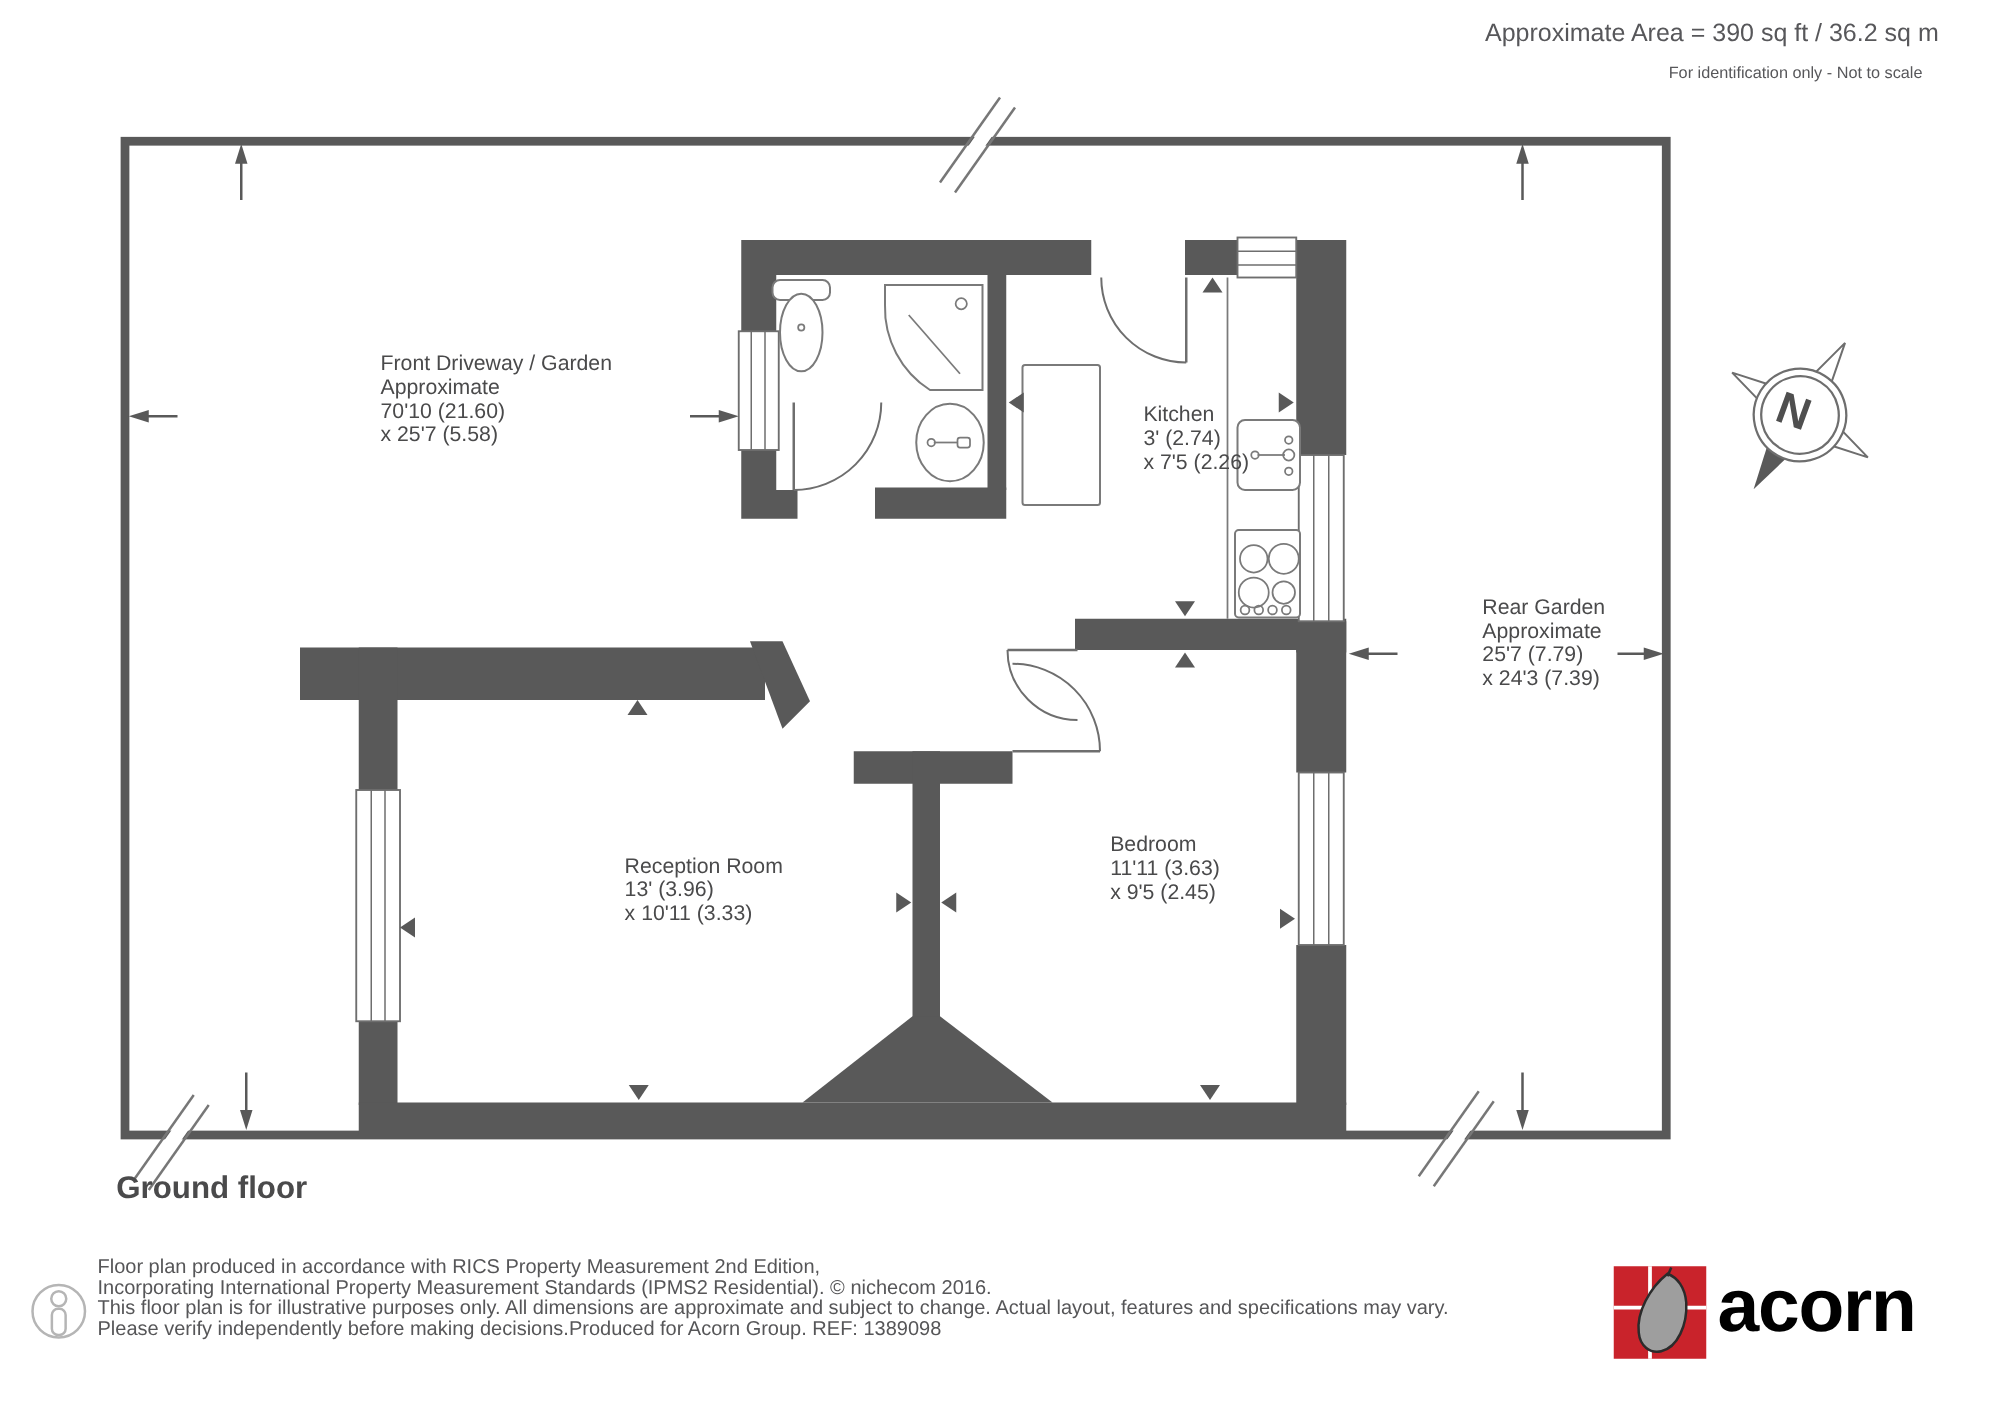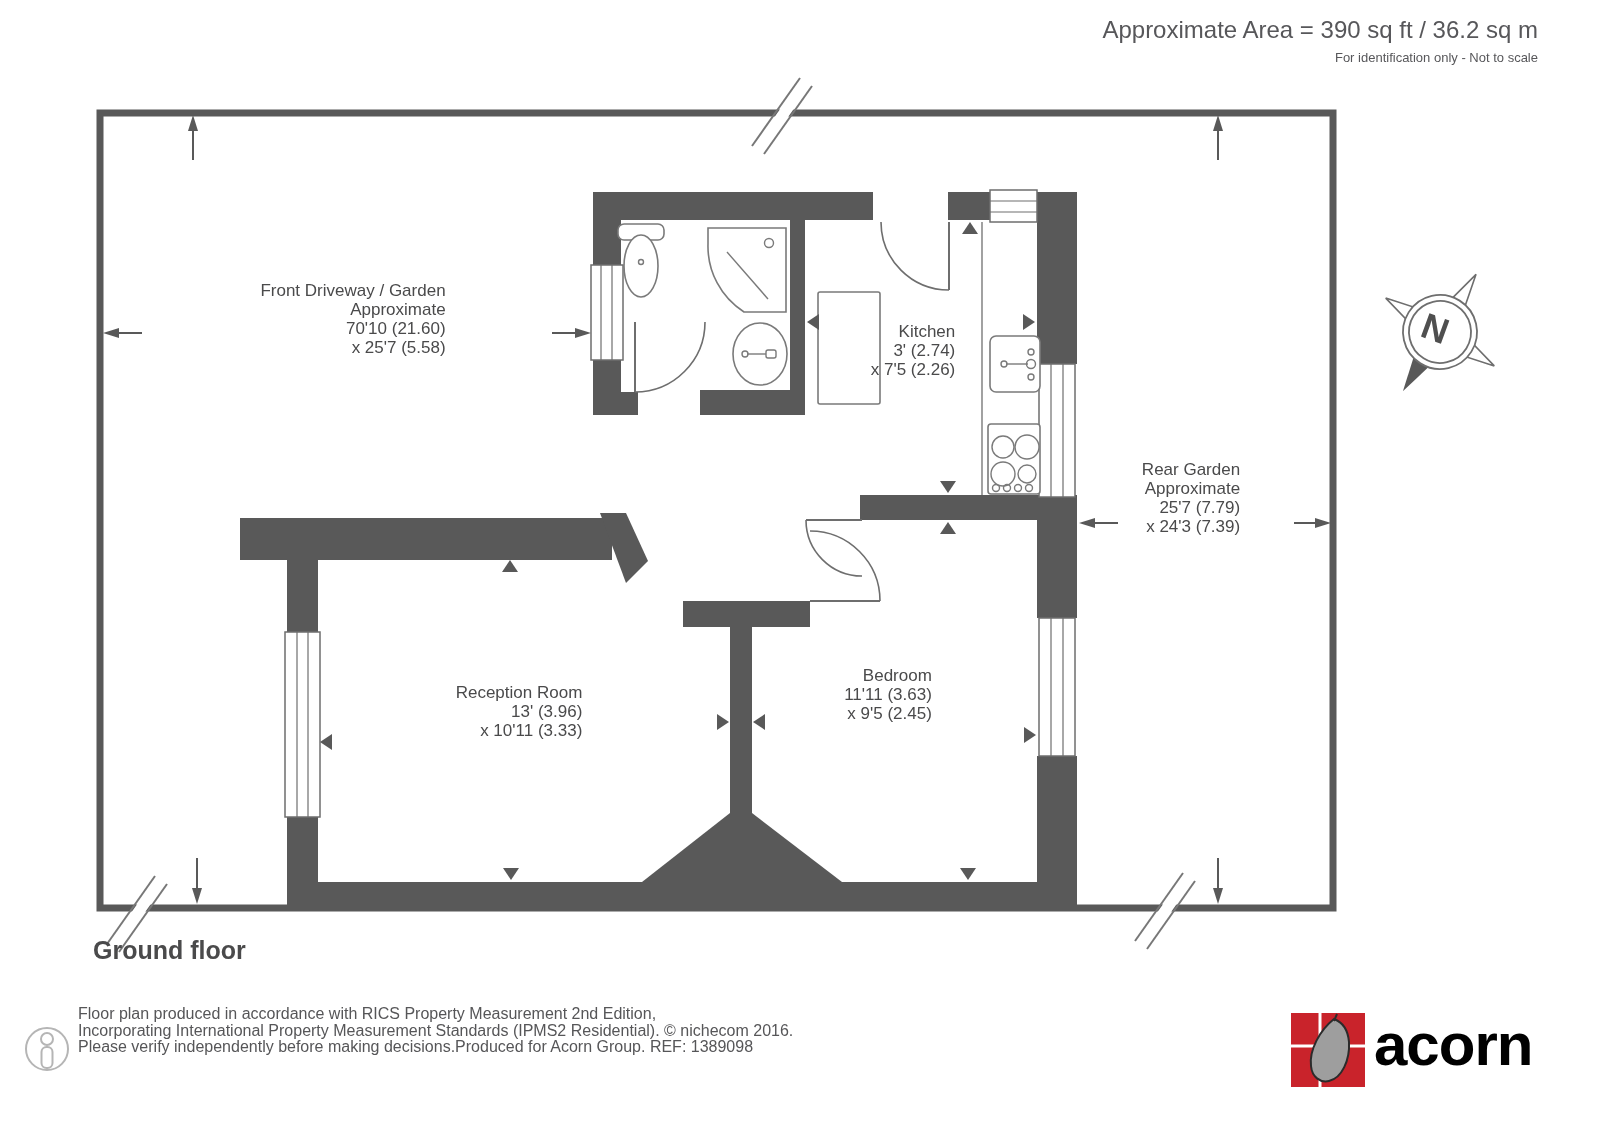--- a/index.html
+++ b/index.html
@@ -20,23 +20,23 @@
   .brk{stroke:#777;stroke-width:2;}
   .brkgap{stroke:#fff;stroke-width:11;}
   .cpt{fill:#fff;stroke:#6e6e6e;stroke-width:1.6;}
   .cps{fill:var(--wall,#595959);}
   .cring{fill:#fff;stroke:#6e6e6e;stroke-width:1.8;}
   .person{stroke:#b5b5b5;stroke-width:2;fill:none;}
   .logo-red{fill:var(--brand_red,#c9232b);}
   .logo-cross{stroke:#fff;stroke-width:3;}
   .acorn-shape{fill:#9e9e9e;stroke:#2b2b2b;stroke-width:2;}
   .txt{position:absolute;white-space:nowrap;}
-  .room-label{position:absolute;transform:translateX(-50%);text-align:right;
-              font-size:17px;line-height:19px;color:#4a4a4b;}
-  .hdr-main{right:62px;top:16px;font-size:24px;color:#57575a;}
+  .room-label{position:absolute;transform:translateX(-50%);text-align:left;
+              font-size:17px;line-height:19px;color:#4a4a4b;margin-left:44px;}
+  .hdr-main{right:49px;top:16px;font-size:20px;color:#57575a;}
   .hdr-sub{right:62px;top:50px;font-size:13px;color:#57575a;}
   .floor-label{left:93px;top:936px;font-size:25px;color:#4a4a4b;font-weight:bold;}
   .footer{position:absolute;left:78px;top:1006px;font-size:16px;line-height:16.5px;color:#565658;}
   .compass-n{left:1422px;top:308px;font-size:36px;font-weight:bold;color:#4f4f4f;
              transform:rotate(20deg);}
   .brand{left:1374px;top:1010px;font-size:60px;font-weight:700;color:#000000;letter-spacing:-1px;}
 </style>
 </head>
 <body>
 
@@ -240,21 +240,21 @@
   <div>70'10 (21.60)</div>
   <div>x 25'7 (5.58)</div>
 </div>
 
 <div class="room-label" style="left:913px;top:322px">
   <div>Kitchen</div>
   <div>3' (2.74)</div>
   <div>x 7'5 (2.26)</div>
 </div>
 
-<div class="room-label" style="left:1191px;top:460px">
+<div class="room-label" style="left:1191px;top:476px">
   <div>Rear Garden</div>
   <div>Approximate</div>
   <div>25'7 (7.79)</div>
   <div>x 24'3 (7.39)</div>
 </div>
 
 <div class="room-label" style="left:519px;top:683px">
   <div>Reception Room</div>
   <div>13' (3.96)</div>
   <div>x 10'11 (3.33)</div>
@@ -266,18 +266,19 @@
   <div>x 9'5 (2.45)</div>
 </div>
 
 <div class="txt compass-n">N</div>
 
 <div class="txt floor-label">Ground floor</div>
 
 <div class="footer">
   <div>Floor plan produced in accordance with RICS Property Measurement 2nd Edition,</div>
   <div>Incorporating International Property Measurement Standards (IPMS2 Residential).   © nichecom 2016.</div>
+  <div>This floor plan is for illustrative purposes only. All dimensions are approximate and subject to change. Actual layout, features and specifications may vary.</div>
   <div>Please verify independently before making decisions.Produced for Acorn Group.   REF: 1389098</div>
 </div>
 
 <div class="txt brand">acorn</div>
 
 </div>
 
 </body></html>

